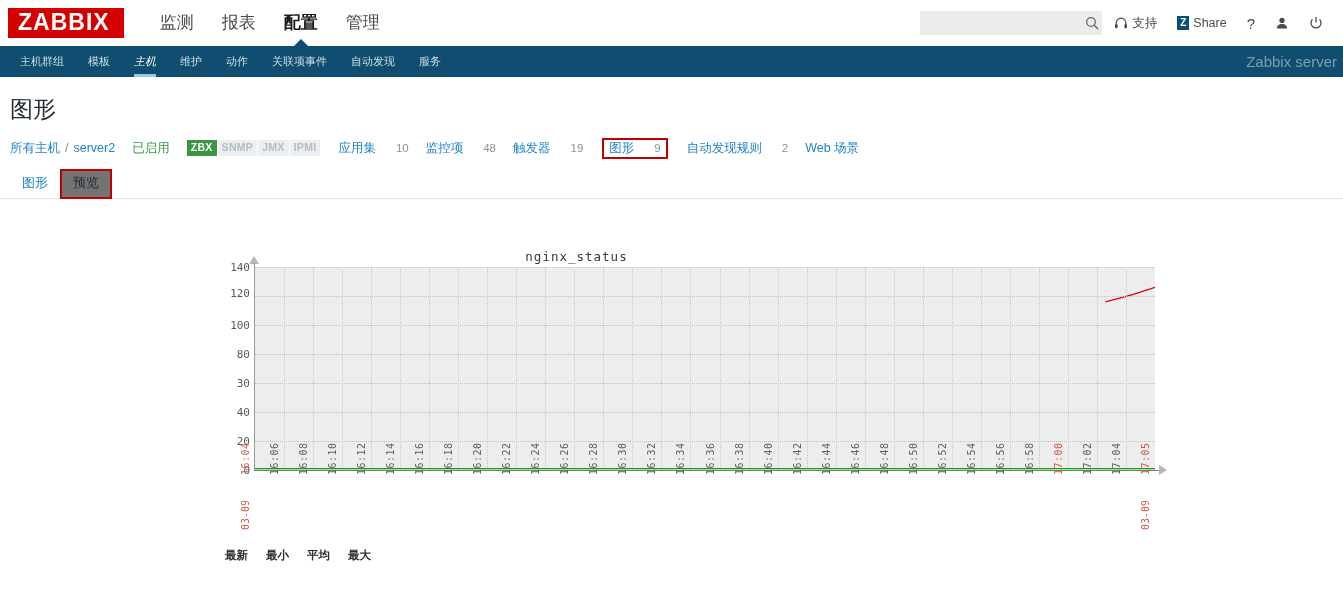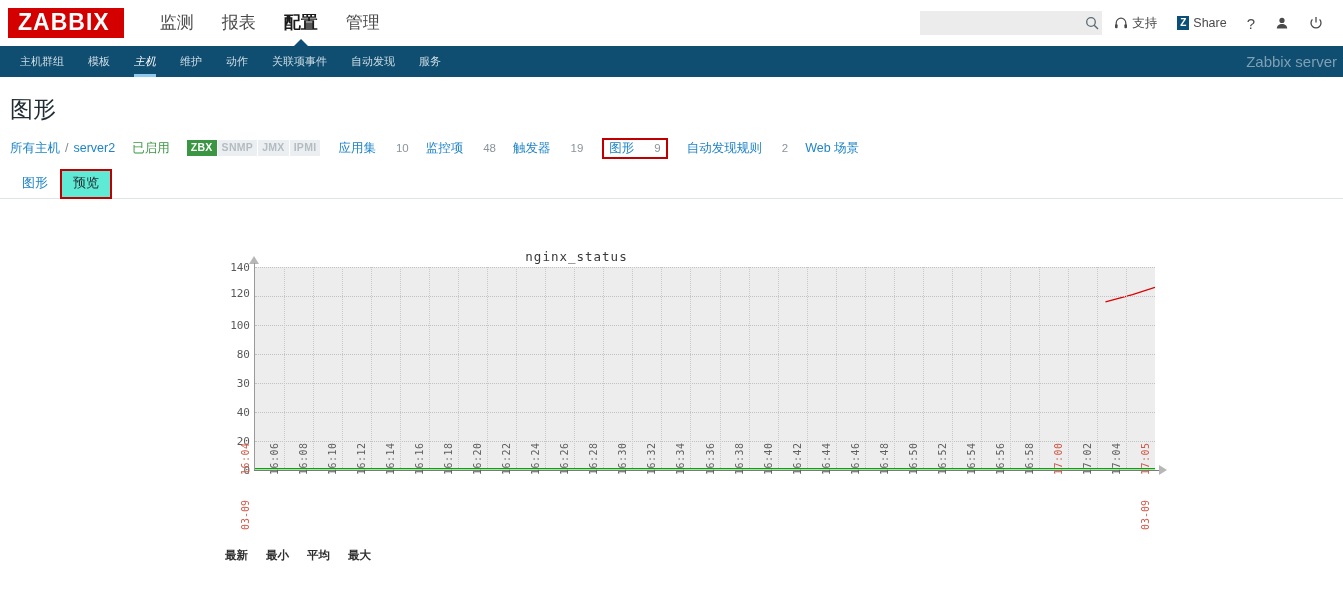--- a/index.html
+++ b/index.html
@@ -197,21 +197,21 @@
     font-size: 13px;
   }
   .tab {
     padding: 4px 12px 6px 12px;
     color: #1f84c6;
     cursor: pointer;
     white-space: nowrap;
   }
   .tab.active {
     color: #1f2c33;
-    background: #5eead4;
+    background: #737373;
   }
   .tab-hl {
     border: 2px solid #c00000;
     padding: 3px 11px 5px 11px;
     margin-bottom: -1px;
     background: #fff;
     position: relative;
     z-index: 2;
   }
 

